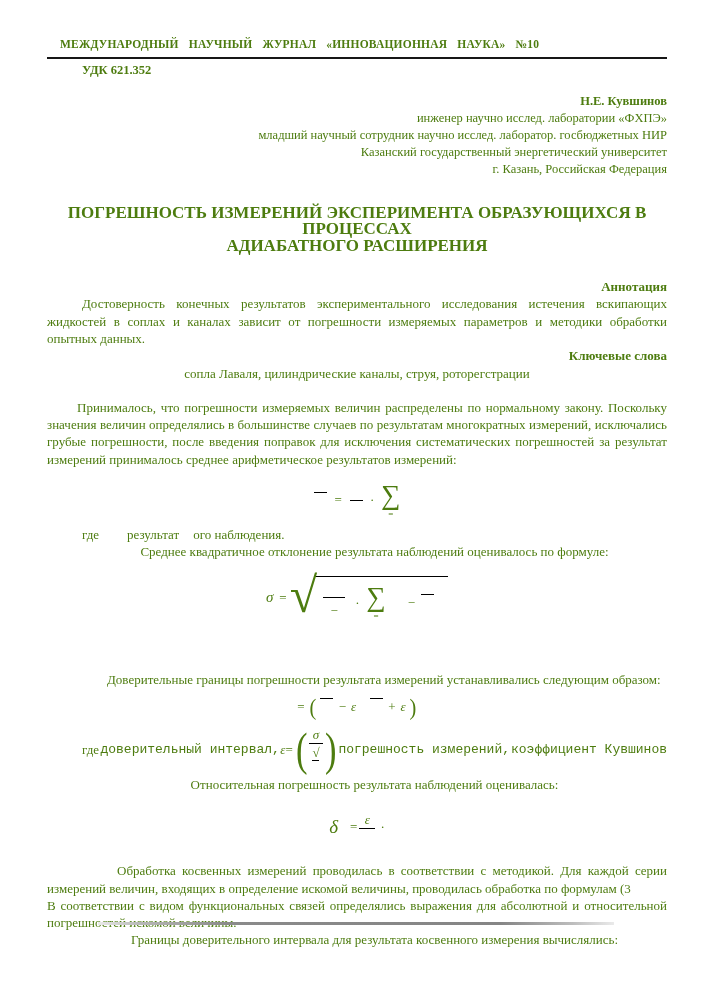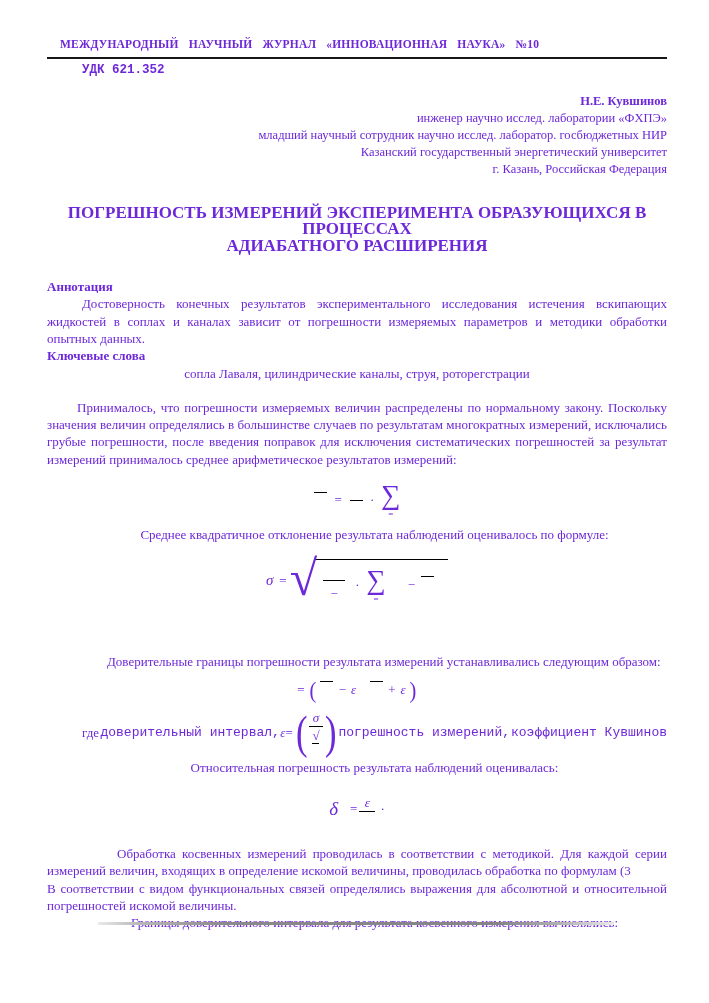--- a/index.html
+++ b/index.html
@@ -1,37 +1,37 @@
 <!DOCTYPE html>
 <html><head>
 <meta charset="utf-8">
 <style>
   html,body{margin:0;padding:0;background:#fff;}
   .page{
     position:relative;
     width:709px;height:1003px;
     box-sizing:border-box;
     padding:36px 42px 0 47px;
-    background:#fff;color:#6d28d9;
+    background:#fff;color:#4d7c0f;
     font-family:"Liberation Serif","DejaVu Serif",serif;
     font-size:13px;line-height:17.3px;
     overflow:hidden;
   }
   
   .jheader{
     font-weight:bold;font-size:11.5px;letter-spacing:.2px;word-spacing:7px;
     padding:0 0 4px 13px;border-bottom:2.5px solid #161616;
   }
-  .udc{font-weight:bold;font-size:12.5px;margin:3px 0 0 35px;font-family:Liberation Mono, monospace;}
+  .udc{font-weight:bold;font-size:12.5px;margin:3px 0 0 35px;}
   
   .authors{text-align:right;margin-top:13px;font-size:12.5px;line-height:17px;}
   .authors .nm{font-weight:bold;}
   
   .atitle{text-align:center;font-weight:bold;font-size:17px;line-height:16.5px;margin-top:27px;}
-  .shead{text-align:left;font-weight:bold;margin-top:0;}
+  .shead{text-align:right;font-weight:bold;margin-top:0;}
   .abs-head{margin-top:24px;}
   .para{margin:0;text-align:justify;text-indent:35px;}
   .center-line{text-align:center;}
   .p1{margin-top:17px;text-indent:30px;}
   .p3{text-indent:60px;margin-top:44px;}
   .p6{margin-top:13px;text-indent:70px;}
   .noindent{text-indent:0;}
   .lead{margin:0;text-indent:35px;text-align:center;}
   
   .formula{display:flex;justify-content:center;align-items:center;font-family:"Liberation Serif",serif;}
@@ -103,20 +103,23 @@
     <span class="obar mid"></span>
     <span class="mgap" style="width:7px"></span>
     <span>·</span>
     <span class="mgap" style="width:7px"></span>
     <span class="sum">
       <span class="sg">∑</span>
       <span class="ss">=</span>
     </span>
   </div>
 
+  <div class="where ind35">
+    <span>где</span><span class="mgap" style="display:inline-block;width:28px"></span><span>результат</span><span class="mgap" style="display:inline-block;width:14px"></span><span>ого наблюдения.</span>
+  </div>
   <p class="lead">Среднее квадратичное отклонение результата наблюдений оценивалось по формуле:</p>
 
   <div class="formula f2">
     <span class="it" style="font-size:15px">σ</span>
     <span class="mgap" style="width:6px"></span>
     <span>=</span>
     <span class="mgap" style="width:3px"></span>
     <span class="sqrt">
       <span class="sqrt-glyph">√</span>
       <span class="vinc">

